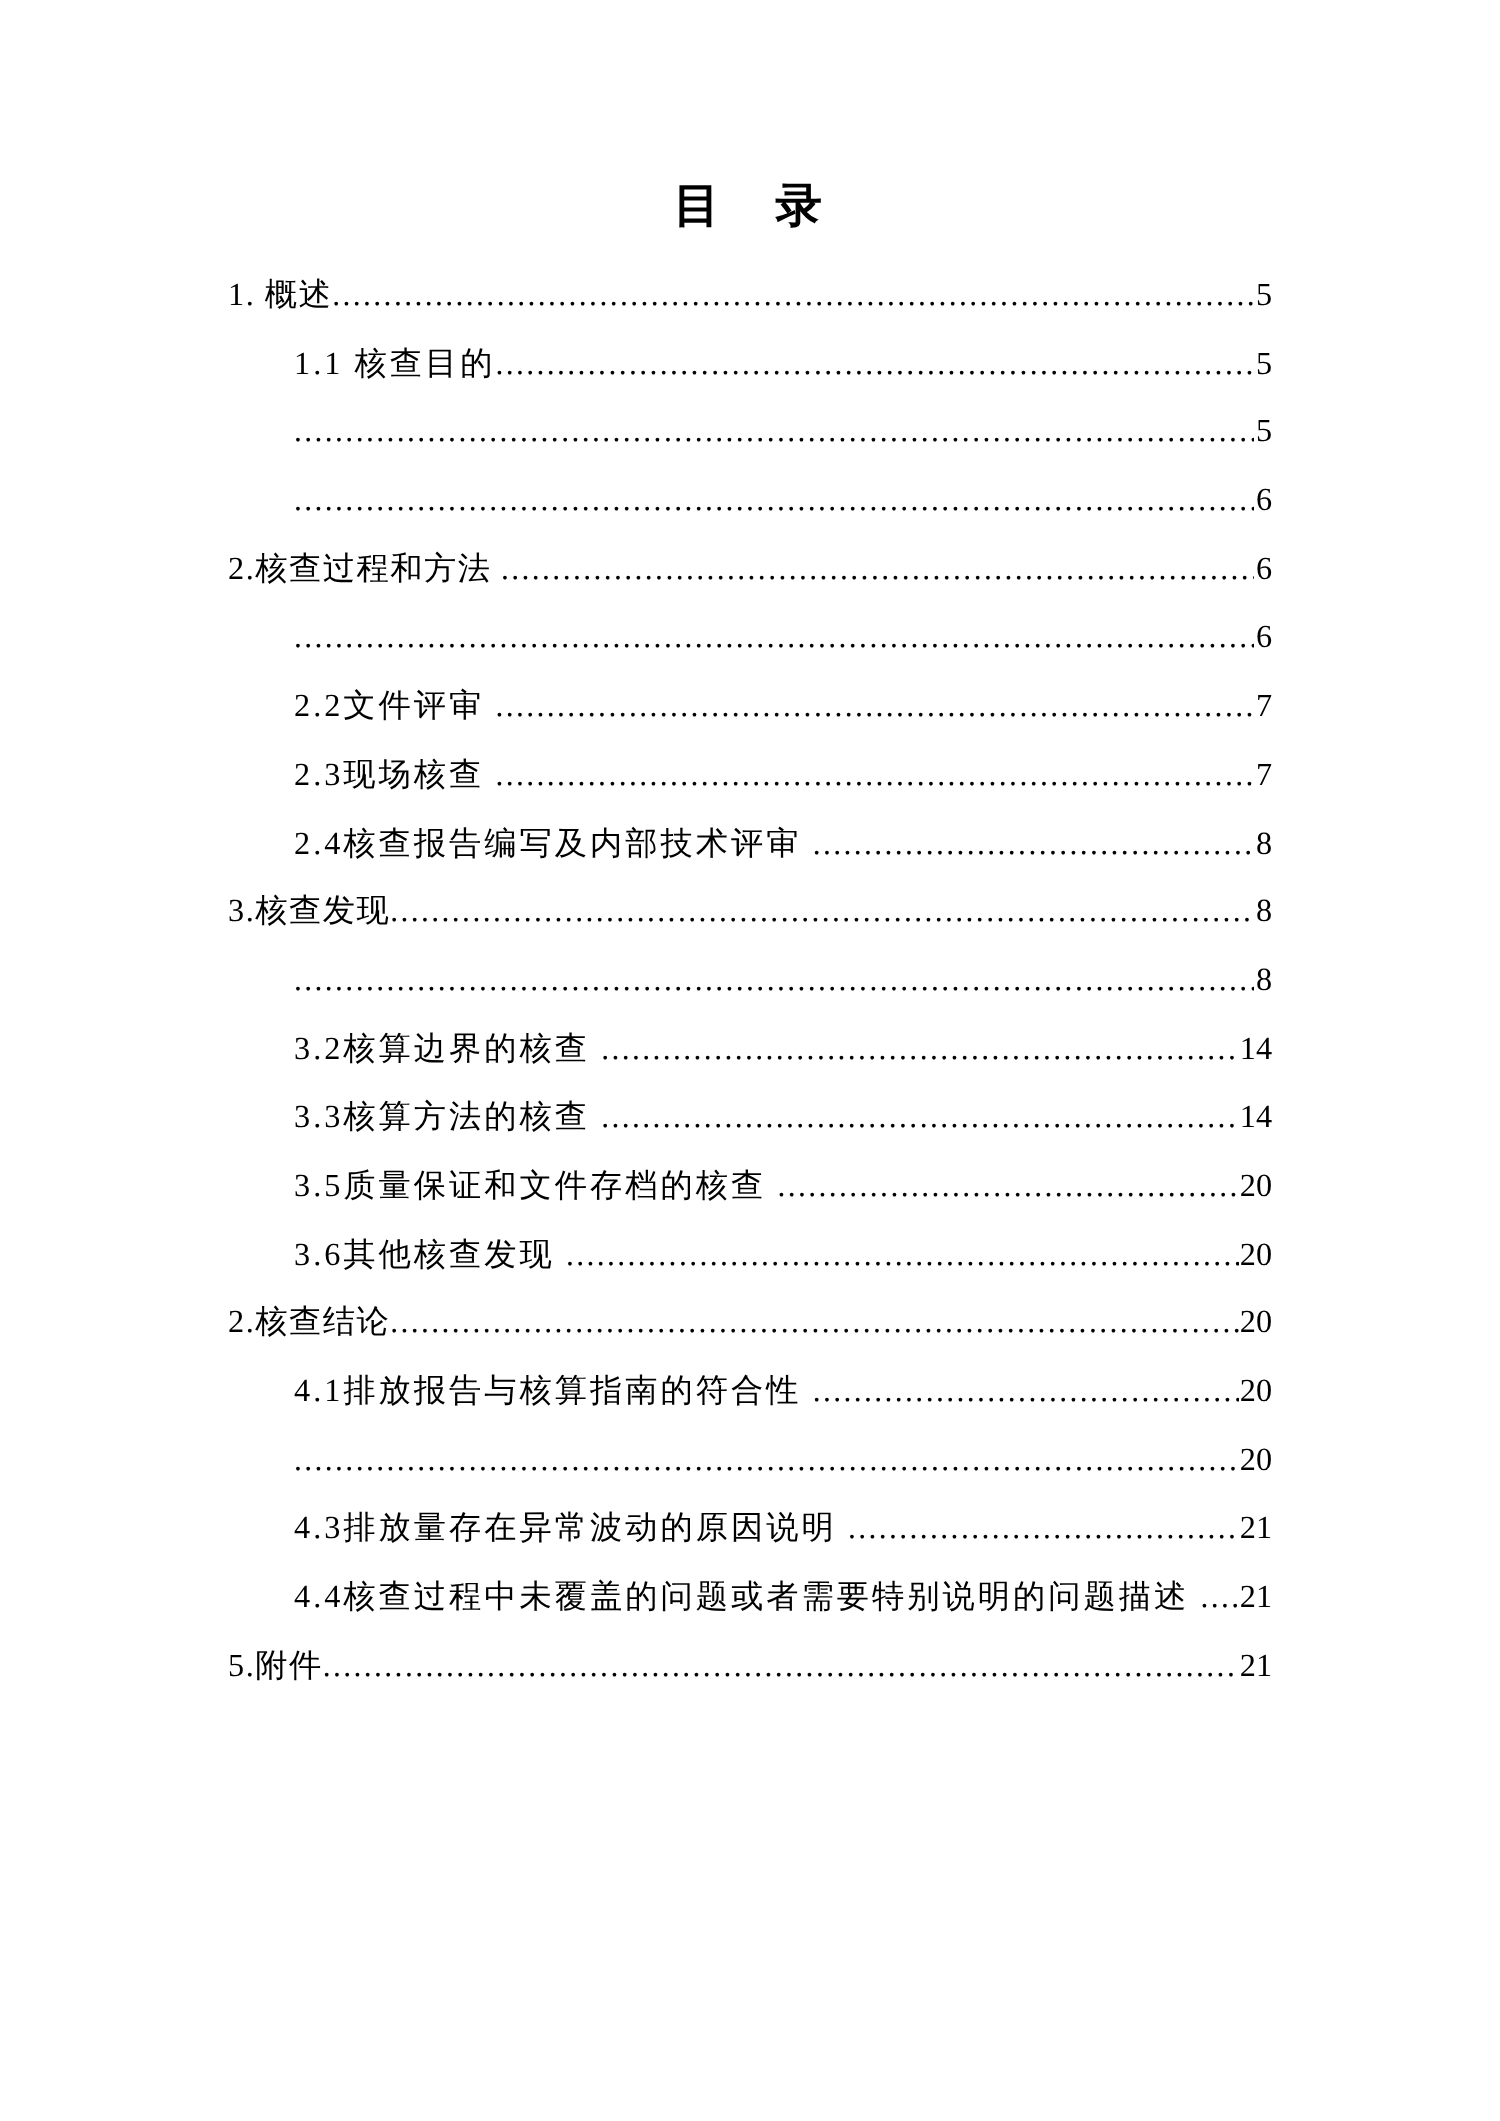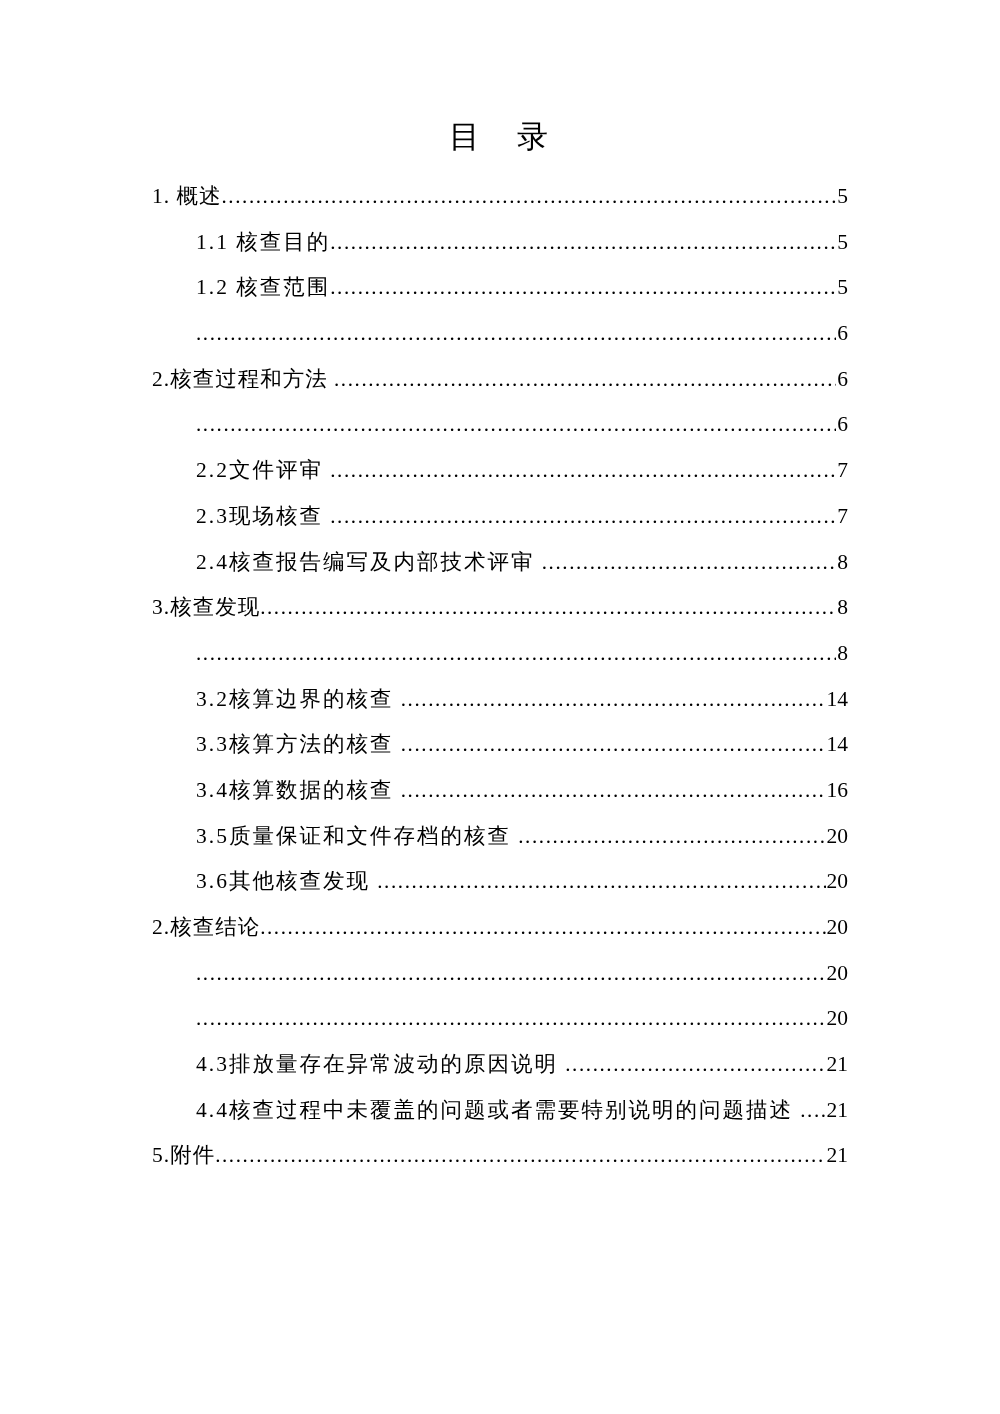--- a/index.html
+++ b/index.html
@@ -17,21 +17,21 @@
     inset: 0;
     background: #ffffff;
   }
   .page-title {
     position: absolute;
     top: 116px;
     left: 0;
     width: 100%;
     text-align: center;
     font-size: 31px;
-    font-weight: normal;
+    font-weight: bold;
     letter-spacing: 3px;
     white-space: pre;
   }
   .toc-list {
     position: absolute;
     top: 174px;
     left: 152px;
     right: 152px;
   }
   .toc-row {
@@ -78,21 +78,20 @@
     <span class="toc-label">1. 概述</span>
     <span class="toc-dots"></span>
     <span class="toc-page">5</span>
   </div>
       <div class="toc-row level-2">
     <span class="toc-label">1.1 核查目的</span>
     <span class="toc-dots"></span>
     <span class="toc-page">5</span>
   </div>
       <div class="toc-row level-2">
-    <span class="toc-label">1.2 核查范围</span>
     <span class="toc-dots"></span>
     <span class="toc-page">5</span>
   </div>
       <div class="toc-row level-2">
     <span class="toc-dots"></span>
     <span class="toc-page">6</span>
   </div>
       <div class="toc-row level-1">
     <span class="toc-label">2.核查过程和方法 </span>
     <span class="toc-dots"></span>
@@ -130,40 +129,36 @@
     <span class="toc-label">3.2核算边界的核查 </span>
     <span class="toc-dots"></span>
     <span class="toc-page">14</span>
   </div>
       <div class="toc-row level-2">
     <span class="toc-label">3.3核算方法的核查 </span>
     <span class="toc-dots"></span>
     <span class="toc-page">14</span>
   </div>
       <div class="toc-row level-2">
-    <span class="toc-label">3.4核算数据的核查 </span>
-    <span class="toc-dots"></span>
-    <span class="toc-page">16</span>
-  </div>
-      <div class="toc-row level-2">
     <span class="toc-label">3.5质量保证和文件存档的核查 </span>
     <span class="toc-dots"></span>
     <span class="toc-page">20</span>
   </div>
       <div class="toc-row level-2">
     <span class="toc-label">3.6其他核查发现 </span>
     <span class="toc-dots"></span>
     <span class="toc-page">20</span>
   </div>
       <div class="toc-row level-1">
     <span class="toc-label">2.核查结论</span>
     <span class="toc-dots"></span>
     <span class="toc-page">20</span>
   </div>
       <div class="toc-row level-2">
+    <span class="toc-label">4.1排放报告与核算指南的符合性 </span>
     <span class="toc-dots"></span>
     <span class="toc-page">20</span>
   </div>
       <div class="toc-row level-2">
     <span class="toc-dots"></span>
     <span class="toc-page">20</span>
   </div>
       <div class="toc-row level-2">
     <span class="toc-label">4.3排放量存在异常波动的原因说明 </span>
     <span class="toc-dots"></span>

